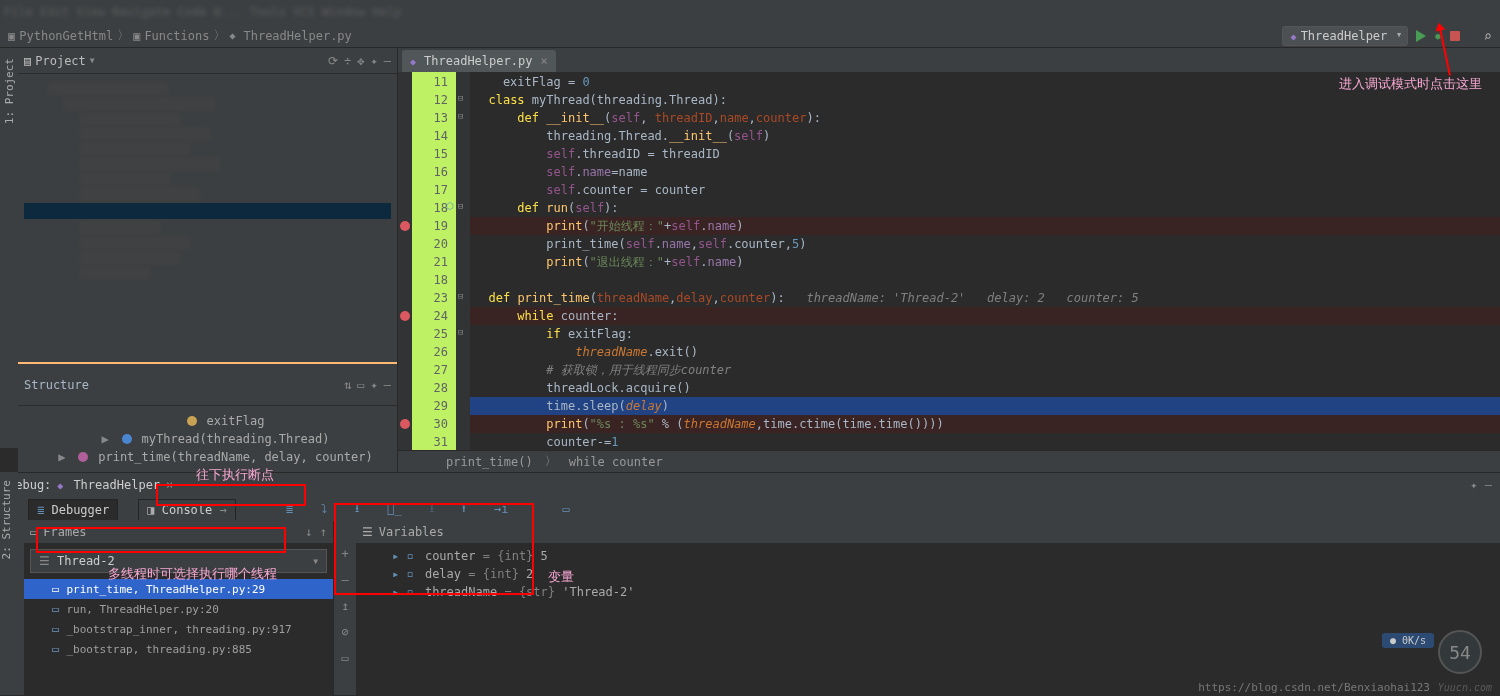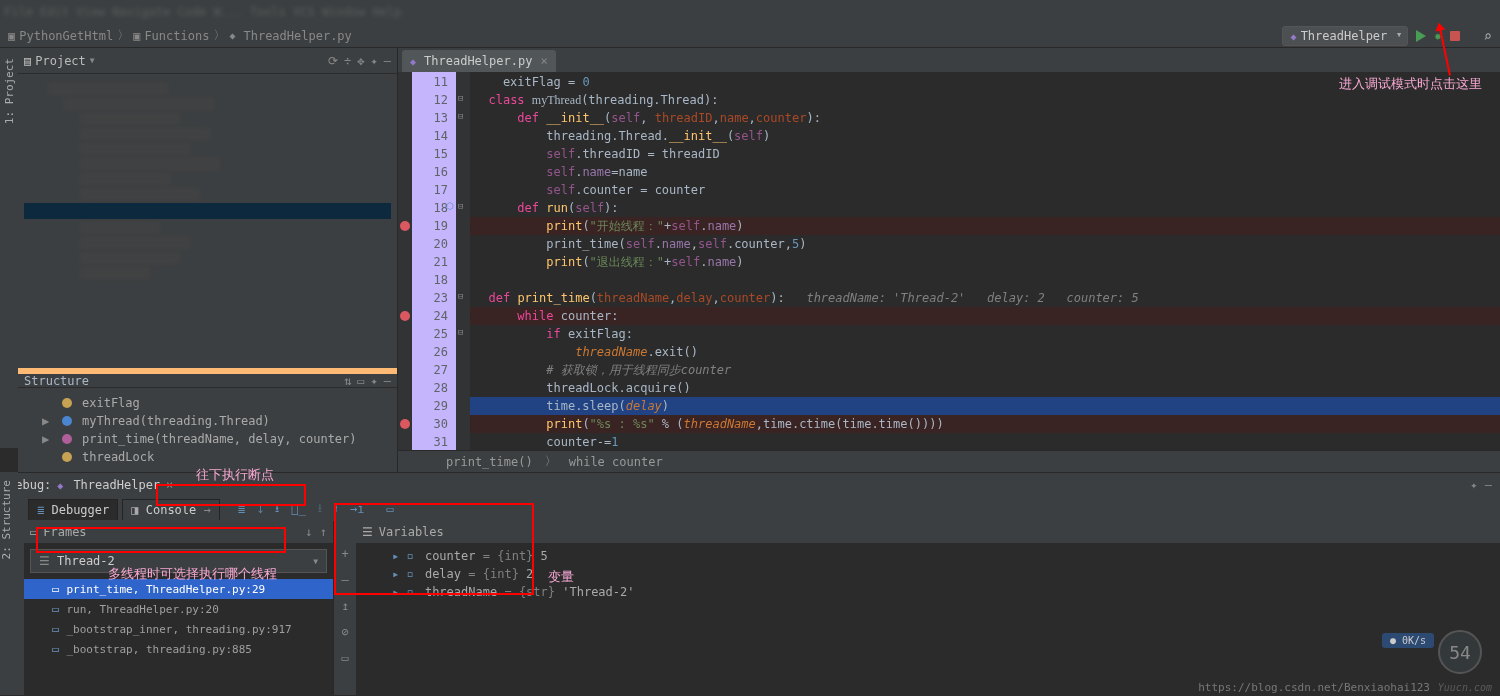--- a/index.html
+++ b/index.html
@@ -18,47 +18,47 @@
 .annot-red { position:absolute; color:#f9a8d4; font-size:13px; pointer-events:none; z-index:100; }
 
 .main-split { display:flex; height:424px; }
 .left-col { width:380px; background:#3c3f41; border-right:1px solid #282828; display:flex; flex-direction:column; }
 .project-hdr { height:26px; display:flex; align-items:center; justify-content:space-between; padding:0 6px; background:#3c3f41; border-bottom:1px solid #2b2b2b; }
 .project-hdr .left { display:flex; align-items:center; gap:4px; color:#bbb; }
 .hdr-btns span { color:#888; margin-left:6px; cursor:pointer; }
 .tree-body { flex:1; padding:6px 6px; overflow:hidden; position:relative; }
 .tree-body .blur { background:#444; height:12px; margin:3px 0 3px 24px; border-radius:2px; filter:blur(2px); opacity:.6; }
 .tree-sel { background:#0d293e; height:16px; margin:2px 0 2px 0; }
-.structure-hdr { height:20px; display:flex; align-items:center; justify-content:space-between; padding:0 6px; border-top:6px solid #fdba74; border-bottom:1px solid #2b2b2b; }
+.structure-hdr { height:44px; display:flex; align-items:center; justify-content:space-between; padding:0 6px; border-top:2px solid #fdba74; border-bottom:1px solid #2b2b2b; }
 .struct-list { flex:0 0 auto; padding:6px 8px; }
-.struct-item { display:flex; align-items:center; gap:10px; padding:2px 0 2px 16px; color:#aaa; }
+.struct-item { display:flex; align-items:center; gap:10px; padding:2px 0 2px 16px; color:#aaa;justify-content:center; }
 .struct-item .arw { width:10px; color:#888; }
 .vdot { width:10px; height:10px; border-radius:50%; background:#c7a252; display:inline-block; flex:0 0 auto; }
 .cdot { width:10px; height:10px; border-radius:50%; background:#4a86cf; display:inline-block; flex:0 0 auto; }
 .fdot { width:10px; height:10px; border-radius:50%; background:#b05f9a; display:inline-block; flex:0 0 auto; }
 
 .editor { flex:1; display:flex; flex-direction:column; background:#2b2b2b; }
 .tab-bar { height:24px; display:flex; align-items:flex-end; background:#3c3f41; padding:0 4px; }
 .file-tab { background:#515658; color:#ccc; height:22px; display:flex; align-items:center; padding:0 8px; border-radius:3px 3px 0 0; gap:4px; font-size:11px;}
 .code-area { flex:1; display:flex; overflow:hidden; position:relative; }
-.gutter { width:44px; background:#c4b5fd; color:#606366; text-align:right; padding:1px 8px 0 0; font-family:Consolas,monospace; font-size:12px; line-height:18px; }
+.gutter { width:44px; background:#bef264; color:#606366; text-align:right; padding:1px 8px 0 0; font-family:Consolas,monospace; font-size:12px; line-height:18px; }
 .bp-col { width:14px; background:#313335; position:relative; }
 .bp { position:absolute; width:10px; height:10px; background:#db5860; border-radius:50%; left:2px; }
 .foldcol { width:14px; background:#313335; position:relative; }
 .fold { position:absolute; left:2px; font-size:9px; color:#888; }
 .code { flex:1; font-family:Consolas,monospace; font-size:12px; line-height:18px; padding-top:1px; white-space:pre; color:#a9b7c6; position:relative; }
 .code .row { height:18px; padding-left:4px; }
 .hl-bp { background:#3a2323; }
 .hl-run { background:#214283; }
-.o { color:#ec4899;margin-top:28px; } .y { color:#ffc66d; } .p { color:#9876aa; } .s { color:#6a8759; } .n { color:#6897bb; } .c { color:#808080; font-style:italic; } .w { color:#a9b7c6;font-family:Liberation Serif, serif; } .k { color:#cc7832; font-style:italic;} .pn { color:#aa4926; } .sf { color:#94558d; }
+.o { color:#fde047;margin-top:28px; } .y { color:#ffc66d; } .p { color:#9876aa; } .s { color:#6a8759; } .n { color:#6897bb; } .c { color:#808080; font-style:italic; } .w { color:#a9b7c6; } .k { color:#cc7832; font-style:italic;} .pn { color:#aa4926; } .sf { color:#94558d; }
 .crumbs-foot { height:22px; background:#3c3f41; display:flex; align-items:center; padding-left:48px; gap:12px; color:#999; border-top:1px solid #282828; }
 
 .debug-panel { height:223px; background:#3c3f41; border-top:1px solid #282828; display:flex; flex-direction:column; }
 .debug-hdr { height:24px; display:flex; align-items:center; padding:0 8px; gap:6px; color:#ccc; justify-content:space-between;}
-.debug-tabs { height:24px; display:flex; align-items:center; padding:0 6px 0 28px; gap:4px; }
+.debug-tabs { height:24px; display:flex; align-items:center; padding:0 6px 0 28px; gap:20px; }
 .dtab { background:#2b2b2b; padding:3px 8px; color:#ccc; border:1px solid #242424; border-bottom:none; font-size:11px;}
 .dtool { color:#6490b7; padding:0 4px; cursor:pointer; }
 .debug-body { flex:1; display:flex; }
 .debug-left { width:24px; background:#3c3f41; display:flex; flex-direction:column; align-items:center; gap:8px; padding-top:4px; }
 .frames-col { width:310px; background:#2b2b2b; border-right:1px solid #282828; display:flex; flex-direction:column; }
 .col-hdr { height:22px; display:flex; align-items:center; padding:0 6px; background:#3c3f41; gap:6px; color:#aaa; }
 .thread-sel { margin:6px; background:#3c3f41; border:1px solid #555; padding:4px 8px; color:#ccc; display:flex; align-items:center; justify-content:space-between; }
 .frame-item { padding:3px 8px 3px 28px; color:#9f9f9f; font-size:11px; }
 .frame-sel { background:#2f65ca; color:#fff; }
 .vars-col { flex:1; background:#2b2b2b; display:flex; flex-direction:column; }
@@ -148,25 +148,20 @@
         </div>
         <div class="struct-item">
           <span class="arw">▶</span>
           <span class="cdot"></span>
           <span>myThread(threading.Thread)</span>
         </div>
         <div class="struct-item">
           <span class="arw">▶</span>
           <span class="fdot"></span>
           <span>print_time(threadName, delay, counter)</span>
-        </div>
-        <div class="struct-item">
-          <span class="arw"></span>
-          <span class="vdot"></span>
-          <span>threadLock</span>
         </div>
       </div>
   </div>
 
   <div class="editor">
     <div class="tab-bar">
       <div class="file-tab">
           <span class="pyd">◆</span>
           <span>ThreadHelper.py</span>
           <span style="color:#888;margin-left:4px">×</span>

